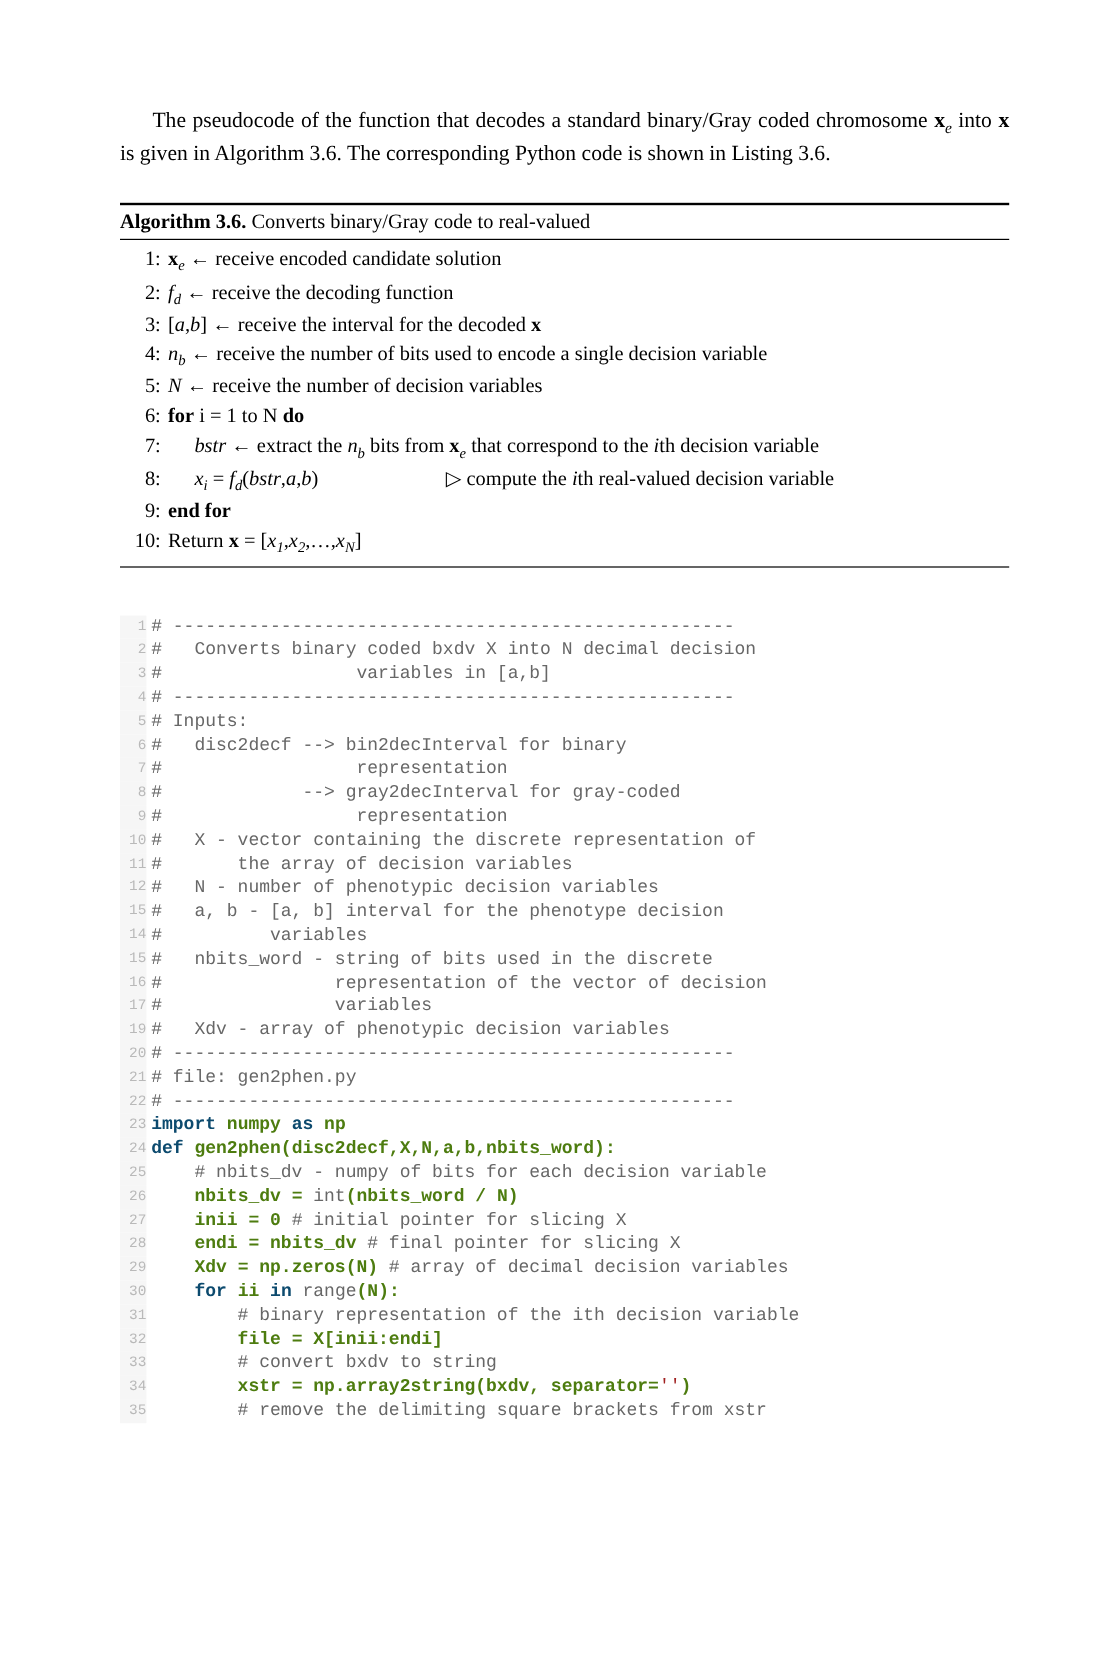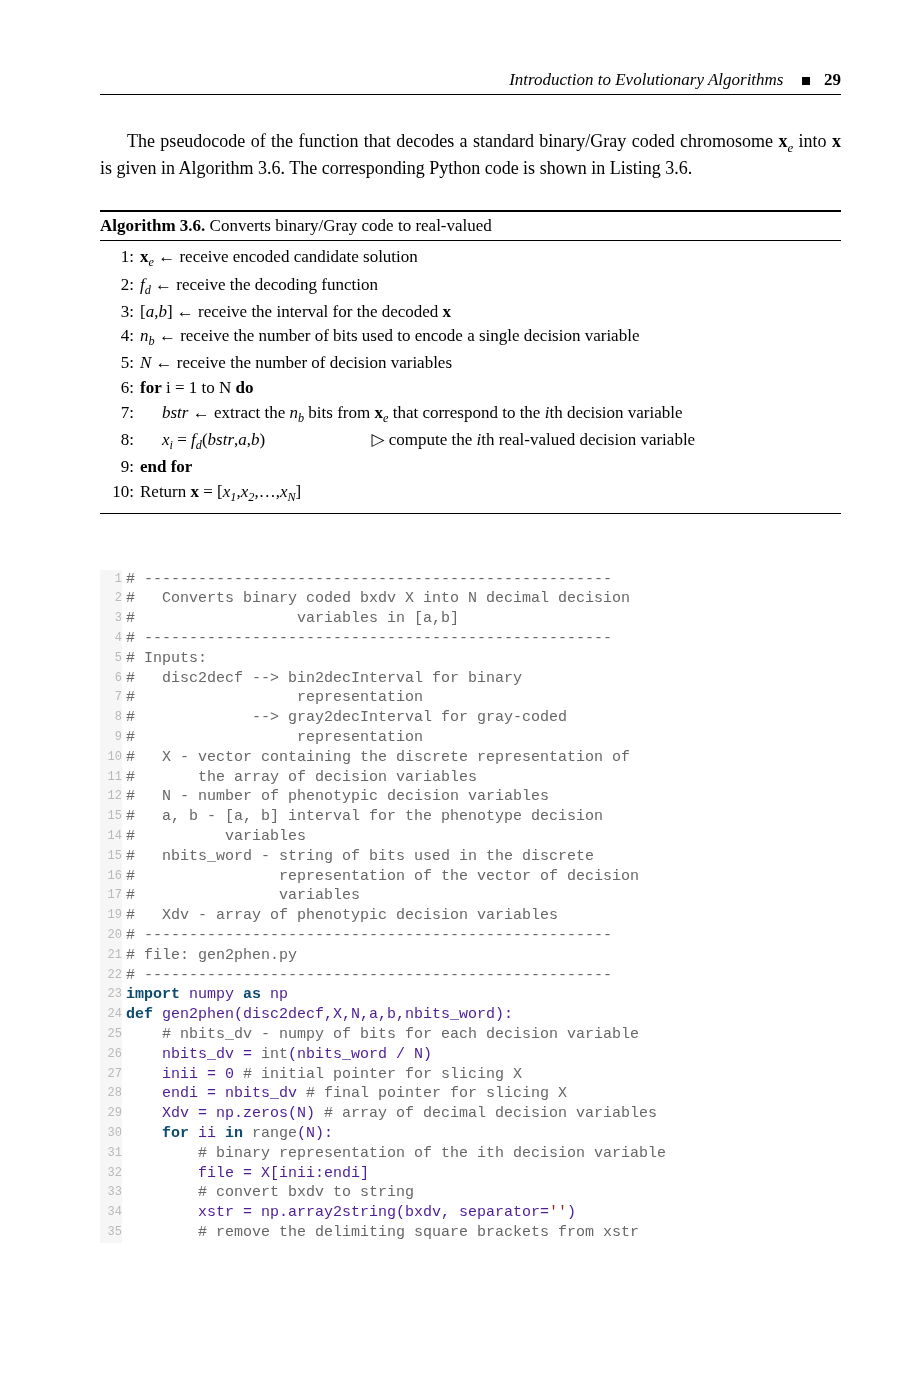--- a/index.html
+++ b/index.html
@@ -37,21 +37,21 @@
   }
   .para {
     font-size: 18px;
     line-height: 1.35;
     text-align: justify;
     text-indent: 1.5em;
     margin-bottom: 30px;
   }
   .algo-block {
     margin-top: 28px;
-    margin-bottom: 56px;
+    margin-bottom: 40px;
   }
   .algo-rule-heavy {
     border-top: 2px solid #000;
     height: 0;
   }
   .algo-rule-light {
     border-top: 1px solid #000;
     height: 0;
   }
   .algo-title {
@@ -100,33 +100,28 @@
     text-align: right;
     color: #b9b9b9;
     background: #f6f6f6;
     font-size: 12px;
     padding-top: 2px;
     margin-right: 4px;
     flex-shrink: 0;
   }
   .codetxt { flex: 1; }
   .kw  { color: #0c4a6e; font-weight: bold; }
-  .bfn { color: #4c1d95; font-weight: normal; }
+  .bfn { color: #4d7c0f; font-weight: bold; }
   .str { color: #a02020; }
 </style>
 </head>
 <body>
 
 <div class="page">
 
-  <div class="header">
-    <span>Introduction to Evolutionary Algorithms</span>
-    <span class="square"></span>
-    <span class="pagenum">29</span>
-  </div>
 
   <p class="para">
     The pseudocode of the function that decodes a standard binary/Gray coded chromosome
     <span class="bf">x</span><span class="sub">e</span> into <span class="bf">x</span>
     is given in Algorithm 3.6. The corresponding Python code is shown in Listing 3.6.
   </p>
 
   <div class="algo-block">
     <div class="algo-rule-heavy"></div>
     <div class="algo-title">

